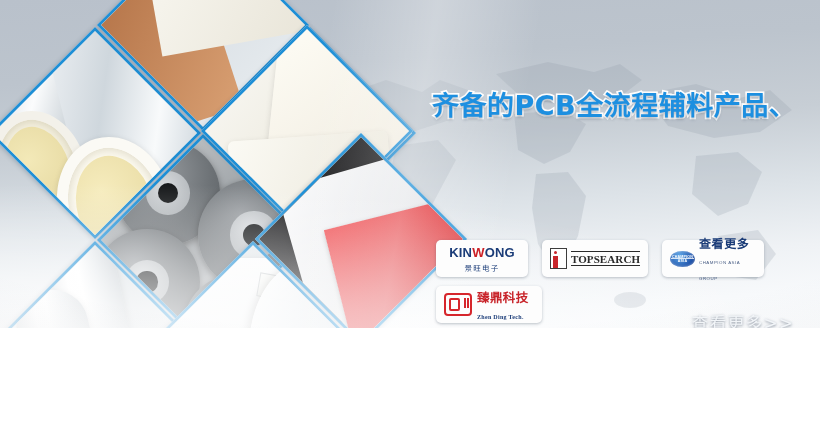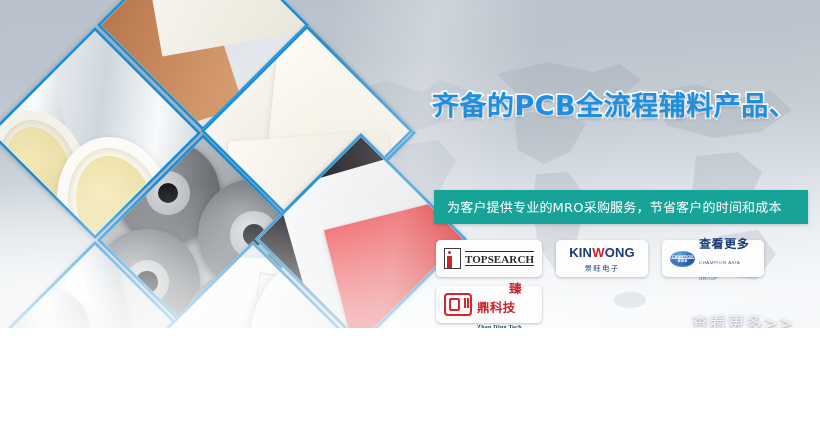--- a/index.html
+++ b/index.html
@@ -190,21 +190,21 @@
   .ca-tx{line-height:1;}
   .ca-cn{font:700 12px "DejaVu Sans",sans-serif;color:#1b3c78;letter-spacing:.6px;}
   .ca-en{font:400 4.4px "Liberation Sans",sans-serif;color:#4a5f86;margin-top:2px;letter-spacing:.5px;}
 
   
   .zd{display:flex;align-items:center;gap:5px;}
   .zd-mark{width:24px;height:19px;border:2px solid #d6262c;border-radius:4px;position:relative;flex:none;}
   .zd-mark:before{content:"";position:absolute;left:3px;top:3px;width:7px;height:9px;border:2px solid #d6262c;border-radius:2px;}
   .zd-mark:after{content:"";position:absolute;right:4px;top:3px;width:2px;height:10px;background:#d6262c;box-shadow:3px 0 0 #d6262c;}
   .zd-tx{line-height:1;}
-  .zd-cn{font:700 12.5px "DejaVu Sans",sans-serif;color:#c8242a;letter-spacing:.4px;margin-left:32px;}
+  .zd-cn{font:700 12.5px "DejaVu Sans",sans-serif;color:#c8242a;letter-spacing:.4px;}
   .zd-en{font:700 6px "Liberation Serif",serif;color:#1b3c78;margin-top:2.5px;letter-spacing:.3px;}
 
   .more{
     position:absolute;right:26px;top:309px;
     font:400 17px "DejaVu Sans","Liberation Sans",sans-serif;
     color:#f2f5f8;letter-spacing:1px;cursor:pointer;
     text-shadow:0 1px 3px rgba(70,85,105,.65);
   }
 </style>
 </head>
@@ -329,38 +329,35 @@
 
   <div class="sheen"></div>
   <div class="vignette"></div>
 
   <div class="content">
 
     <div class="headline">
       <span>齐备的PCB全流程辅料产品、</span>
     </div>
 
-    <div class="subbar">
-      <div class="txt">为客户提供专业的MRO采购服务，节省客户的时间和成本</div>
-    </div>
 
     <div class="logos">
       <div class="logorow">
+
+        <div class="logobox lb-kinwong">
+          <div class="kw">
+            <div class="kw-en"><span>KIN</span><em>W</em><span>ONG</span></div>
+            <div class="kw-cn">景旺电子</div>
+          </div>
+        </div>
 
         <div class="logobox lb-topsearch">
           <div class="ts">
             <span class="ts-mark"></span>
             <span class="ts-name">TOPSEARCH</span>
-          </div>
-        </div>
-
-        <div class="logobox lb-kinwong">
-          <div class="kw">
-            <div class="kw-en"><span>KIN</span><em>W</em><span>ONG</span></div>
-            <div class="kw-cn">景旺电子</div>
           </div>
         </div>
 
         <div class="logobox lb-champion">
           <div class="ca">
             <span class="ca-globe">
                 <span>CHAMPION ASIA</span>
               </span>
             <span class="ca-tx">
               <span class="ca-cn">查看更多</span>

